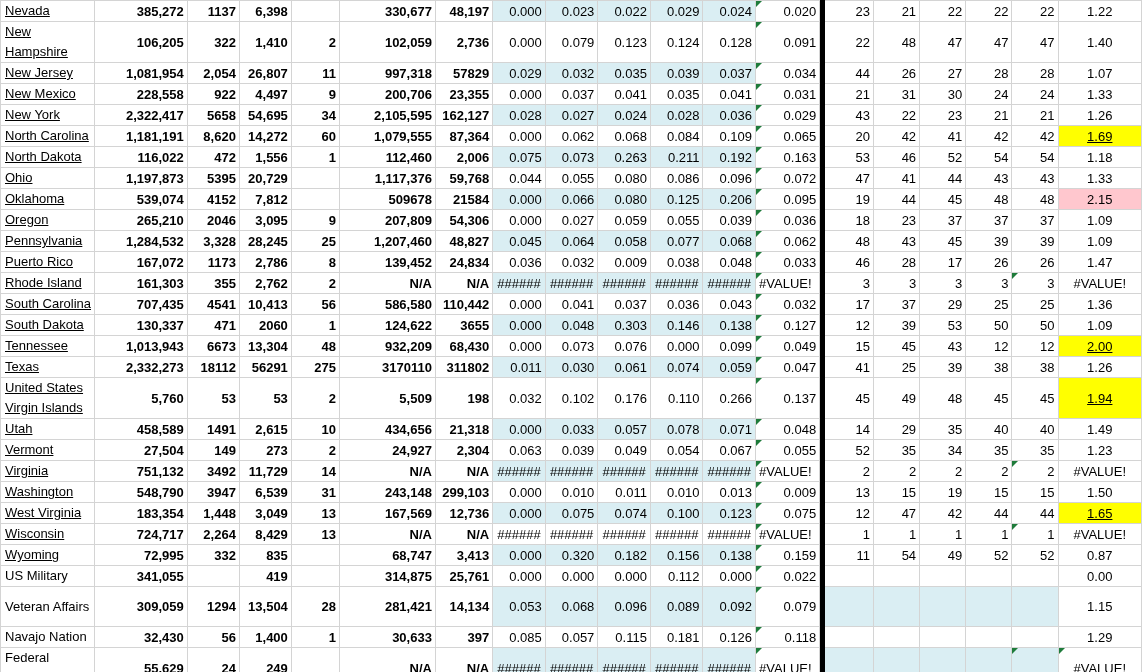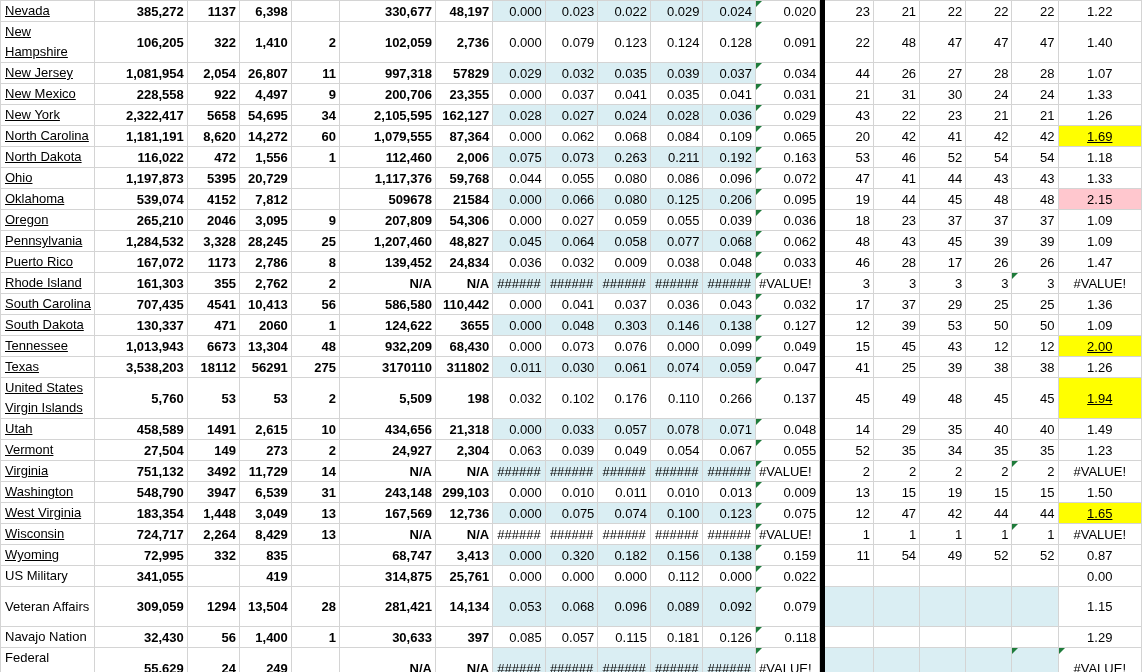--- a/index.html
+++ b/index.html
@@ -396,21 +396,21 @@
         <td class="sep"></td>
         <td class="">15</td>
         <td class="">45</td>
         <td class="">43</td>
         <td class="">12</td>
         <td class="">12</td>
         <td class="c yellow">2.00</td>
       </tr>
       <tr class="r1">
         <td class="name"><span class="link">Texas</span></td>
-        <td class="b">3,538,203</td>
+        <td class="b">2,332,273</td>
         <td class="b">18112</td>
         <td class="b">56291</td>
         <td class="b">275</td>
         <td class="b">3170110</td>
         <td class="b">311802</td>
         <td class="shade ">0.011</td>
         <td class="shade ">0.030</td>
         <td class="shade ">0.061</td>
         <td class="shade ">0.074</td>
         <td class="shade ">0.059</td>

